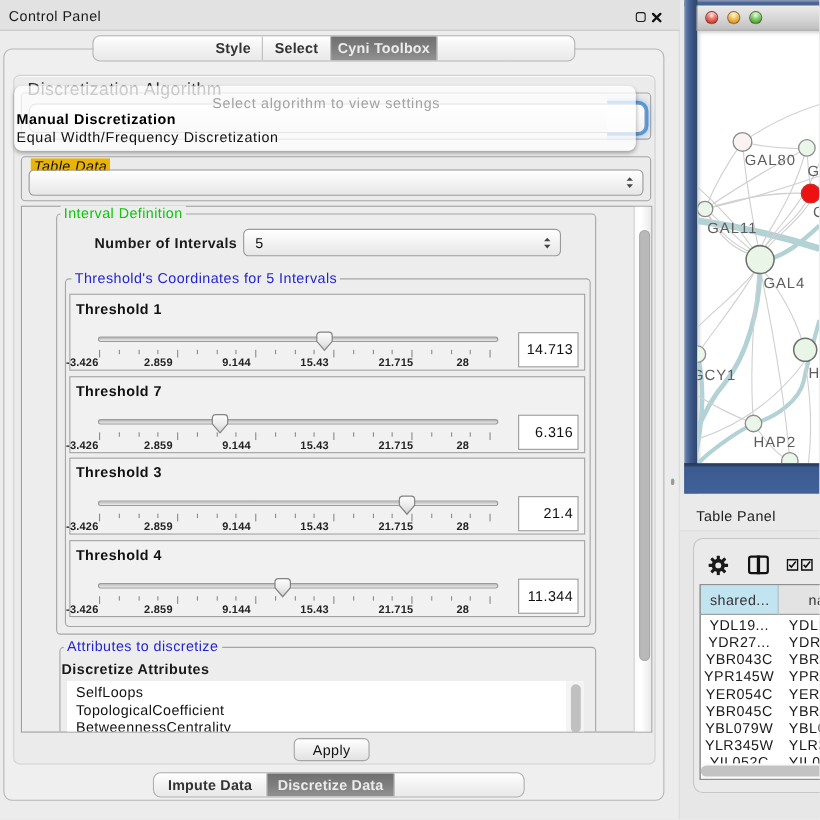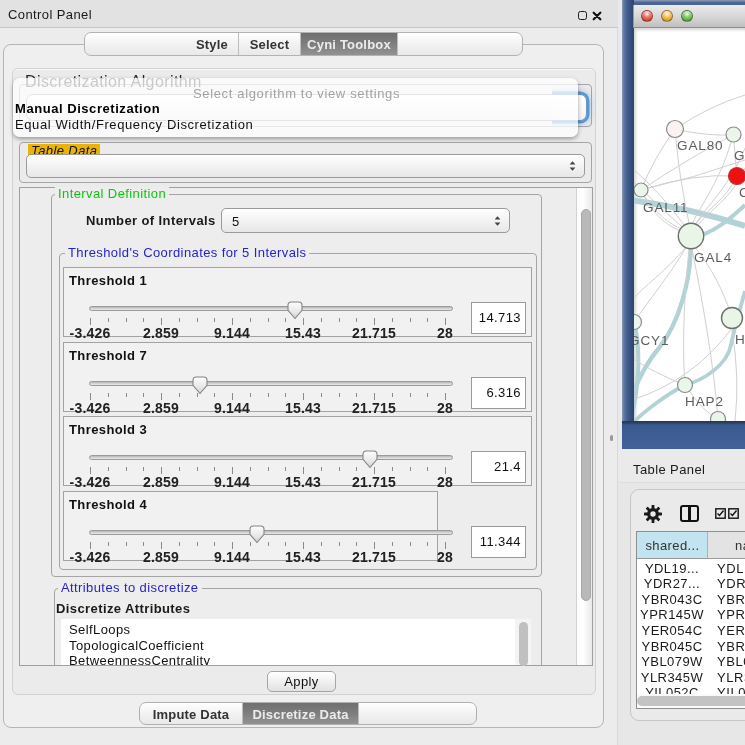--- a/index.html
+++ b/index.html
@@ -12,21 +12,21 @@
   background:linear-gradient(#ffffff 0%, #f4f4f4 45%, #e7e7e7 100%);
   font-size:13px; color:#111; }
 .combo .ctext { position:absolute; left:10px; top:50%; transform:translateY(-50%); white-space:nowrap; letter-spacing:1.3px; }
 .carr { position:absolute; right:7px; top:50%; transform:translateY(-50%); width:9px; height:14px; }
 .tbox { position:absolute; border:1px solid #a2a2a2; background:#f1f1f1; }
 .tboxtitle { position:absolute; left:5px; top:5px; font-size:13px; font-weight:bold; color:#111; }
 .track { position:absolute; height:5px; border-radius:3px; border:1px solid #9b9b9b;
   background:linear-gradient(#b5b5b5, #d8d8d8 60%, #e8e8e8); }
 .thumb { position:absolute; }
 .tick { position:absolute; width:1px; background:#8a8a8a; }
-.ticklab { letter-spacing:0.2px; position:absolute; font-size:14px; font-weight:bold; color:#222; text-align:center; }
+.ticklab { letter-spacing:0.2px; position:absolute; font-size:10px; font-weight:bold; color:#222; }
 .numbox { position:absolute; left:407px; top:34px; width:55px; height:32px; background:#fff;
   border:1px solid #9a9a9a; font-size:13px; color:#111; text-align:right;
   line-height:30px; padding-right:4px; }
 .tabseg { position:absolute; top:0; height:100%; border-right:1px solid #bdbdbd;
   font-size:13px; font-weight:bold; color:#333; text-align:center; }
 .tabseg span { letter-spacing:0.2px; position:absolute; left:0; right:0; top:50%; transform:translateY(-50%); }
 .dark { background:linear-gradient(#6f6f6f, #7e7e7e 50%, #929292); color:#ececec; }
 .rowc1 { position:absolute; left:637px; width:70px; text-align:center; font-size:13px; color:#1a1a1a; letter-spacing:0.45px; }
 .rowc2 { position:absolute; left:717px; width:60px; text-align:left; font-size:13px; color:#1a1a1a; letter-spacing:0.6px; }
 </style></head>
@@ -193,21 +193,21 @@
     <div class="tick" style="left:363.25px;top:50px;height:4px;"></div>
     <div class="tick" style="left:381.00px;top:50px;height:7px;"></div>
     <div class="ticklab" style="left:-4px;top:57px;width:60px;">-3.426</div>
     <div class="ticklab" style="left:67px;top:57px;width:60px;">2.859</div>
     <div class="ticklab" style="left:138px;top:57px;width:60px;">9.144</div>
     <div class="ticklab" style="left:209px;top:57px;width:60px;">15.43</div>
     <div class="ticklab" style="left:280px;top:57px;width:60px;">21.715</div>
     <div class="ticklab" style="left:351px;top:57px;width:60px;">28</div>
     <div class="numbox">21.4</div>
   </div>
-<div class="tbox" style="left:63px;top:490.5px;width:375px;height:70px;">
+<div class="tbox" style="left:63px;top:490.5px;width:469px;height:70px;">
     <div class="tboxtitle">Threshold 4</div>
     <div class="track" style="left:25px;top:38px;width:364px;"></div>
     <svg class="thumb" style="left:185.0px;top:33px;" width="16" height="19" viewBox="0 0 16 19">
       <path d="M 1 4.2 Q 1 1 4.2 1 L 11.8 1 Q 15 1 15 4.2 L 15 9.3 L 8 17.5 L 1 9.3 Z" fill="url(#thg)" stroke="#838383" stroke-width="1.1"></path>
     </svg>
     <div class="tick" style="left:26.00px;top:50px;height:7px;"></div>
     <div class="tick" style="left:43.75px;top:50px;height:4px;"></div>
     <div class="tick" style="left:61.50px;top:50px;height:4px;"></div>
     <div class="tick" style="left:79.25px;top:50px;height:4px;"></div>
     <div class="tick" style="left:97.00px;top:50px;height:7px;"></div>

